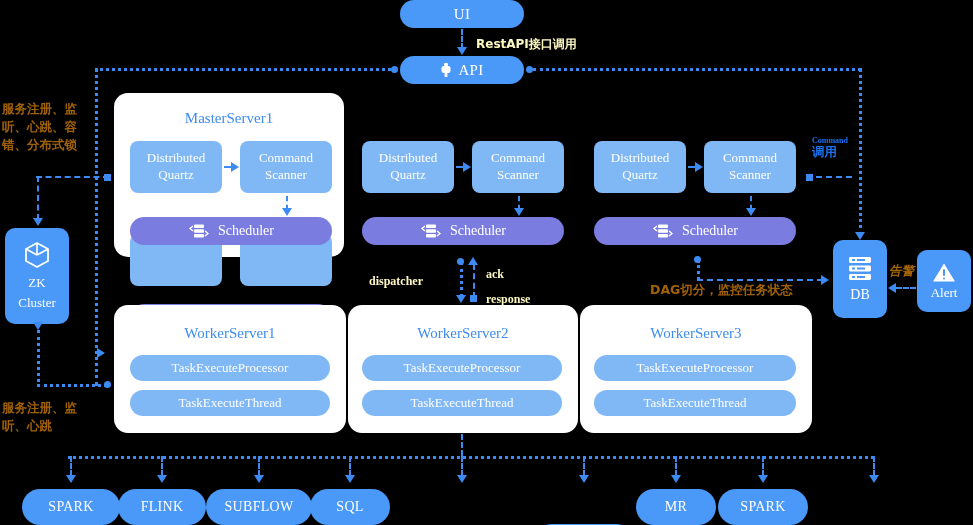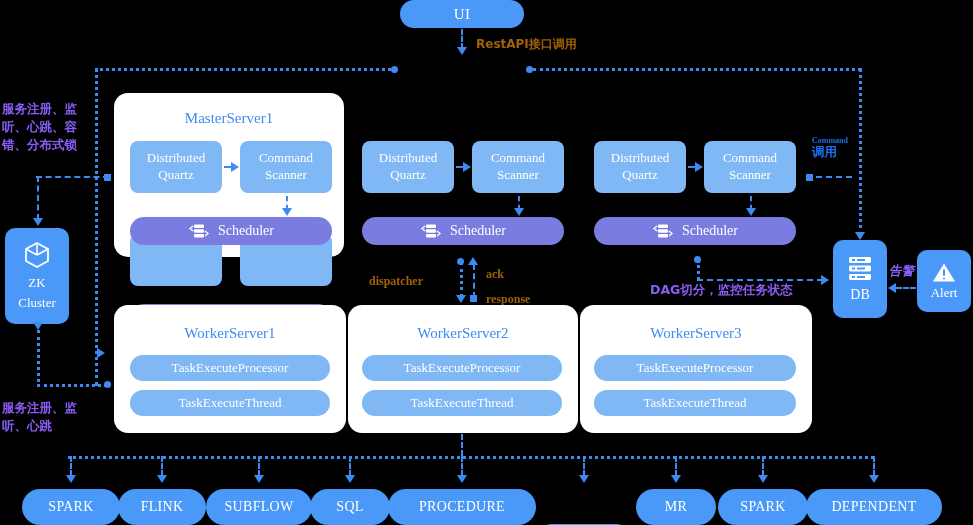--- a/index.html
+++ b/index.html
@@ -15,23 +15,23 @@
   .bluebox{background:#4a98f7;border-radius:10px;display:flex;flex-direction:column;
         align-items:center;justify-content:center;color:#fff;}
   .panel{background:#ffffff;border-radius:14px;}
   .panel-title{color:#3d8bf2;font-size:15px;text-align:center;width:100%;}
   .sub{background:#80b8f5;border-radius:8px;display:flex;flex-direction:column;
        align-items:center;justify-content:center;color:#fff;font-size:13px;line-height:1.3;}
   .subpill{background:#80b8f5;border-radius:999px;display:flex;align-items:center;
        justify-content:center;color:#fff;font-size:13px;}
   .sched{background:#7b7ce0;border-radius:999px;display:flex;align-items:center;
        justify-content:center;color:#fff;font-size:14px;gap:8px;}
-  .cnlabel{color:#8b5cf6;font-size:12.5px;font-weight:bold;line-height:1.45;
+  .cnlabel{color:#a16207;font-size:12.5px;font-weight:bold;line-height:1.45;
        font-family:"DejaVu Sans", sans-serif;}
-  .enlabel{color:#a16207;font-size:12px;font-weight:bold;
+  .enlabel{color:#fef9c3;font-size:12px;font-weight:bold;
        font-family:"Liberation Serif", serif;}
 
   
   .dv{border-left:2px dashed #3d8bf2;}
   .dh{border-top:2px dashed #3d8bf2;}
   .dv-dot{border-left:3px dotted #3d8bf2;}
   .dh-dot{border-top:3px dotted #3d8bf2;}
   .arrow-d{width:0;height:0;border-left:5px solid transparent;
      border-right:5px solid transparent;border-top:8px solid #3d8bf2;}
   .arrow-r{width:0;height:0;border-top:5px solid transparent;
@@ -50,20 +50,30 @@
 <div class="stage">
 
   <div class="abs pill" style="left:400px;top:0px;width:124px;height:28px;">
     <span>UI</span>
   </div>
 
   <div class="abs dv" style="left:461px;top:29px;height:20px;"></div>
   <div class="abs arrow-d" style="left:457px;top:47px;"></div>
   <div class="abs enlabel" style="left:476px;top:36px;font-family:'DejaVu Sans',sans-serif;font-size:12px;">RestAPI接口调用</div>
 
+  <div class="abs pill" style="left:400px;top:56px;width:124px;height:28px;gap:6px;">
+    <span style="display:inline-flex;">
+      <svg width="12" height="14" viewBox="0 0 12 14">
+          <rect x="4" y="0" width="4" height="3" rx="1" fill="#fff"></rect>
+          <rect x="1.5" y="3" width="9" height="7" rx="2.2" fill="#fff"></rect>
+          <rect x="4.6" y="10" width="2.8" height="4" fill="#fff"></rect>
+        </svg>
+    </span>
+    <span>API</span>
+  </div>
 
   <div class="abs dh-dot" style="left:95px;top:68px;width:296px;"></div>
   <div class="abs dotcap" style="left:391px;top:66px;"></div>
   <div class="abs dv-dot" style="left:95px;top:68px;height:318px;"></div>
 
   <div class="abs dotcap" style="left:526px;top:66px;"></div>
   <div class="abs dh-dot" style="left:533px;top:68px;width:328px;"></div>
   <div class="abs dv-dot" style="left:859px;top:68px;height:168px;"></div>
   <div class="abs arrow-d" style="left:855px;top:232px;"></div>
 
@@ -284,38 +294,32 @@
       <div class="abs pill" style="left: 206px; top: 33px; width: 106px; height: 36px; font-size: 14px;">
         <span>SUBFLOW</span>
       </div>
       <div class="abs dv" style="left: 349px; top: 0px; height: 20px;"></div>
       <div class="abs arrow-d" style="left: 345px; top: 19px;"></div>
       <div class="abs pill" style="left: 310px; top: 33px; width: 80px; height: 36px; font-size: 14px;">
         <span>SQL</span>
       </div>
       <div class="abs dv" style="left: 461px; top: 0px; height: 20px;"></div>
       <div class="abs arrow-d" style="left: 457px; top: 19px;"></div>
-      <div class="abs pill" style="left: 388px; top: 33px; width: 148px; height: 36px; font-size: 14px;">
-        <span>PROCEDURE</span>
-      </div>
       <div class="abs dv" style="left: 583px; top: 0px; height: 20px;"></div>
       <div class="abs arrow-d" style="left: 579px; top: 19px;"></div>
       <div class="abs pill" style="left: 534px; top: 33px; width: 100px; height: 36px; font-size: 14px; margin-top: 35px;">
         <span>PYTHON</span>
       </div>
       <div class="abs dv" style="left: 675px; top: 0px; height: 20px;"></div>
       <div class="abs arrow-d" style="left: 671px; top: 19px;"></div>
       <div class="abs pill" style="left: 636px; top: 33px; width: 80px; height: 36px; font-size: 14px;">
         <span>MR</span>
       </div>
       <div class="abs dv" style="left: 762px; top: 0px; height: 20px;"></div>
       <div class="abs arrow-d" style="left: 758px; top: 19px;"></div>
       <div class="abs pill" style="left: 718px; top: 33px; width: 90px; height: 36px; font-size: 14px;">
         <span>SPARK</span>
       </div>
       <div class="abs dv" style="left: 873px; top: 0px; height: 20px;"></div>
       <div class="abs arrow-d" style="left: 869px; top: 19px;"></div>
-      <div class="abs pill" style="left: 806px; top: 33px; width: 136px; height: 36px; font-size: 14px;">
-        <span>DEPENDENT</span>
-      </div>
     </div>
 
 </div>
 
 </body></html>

